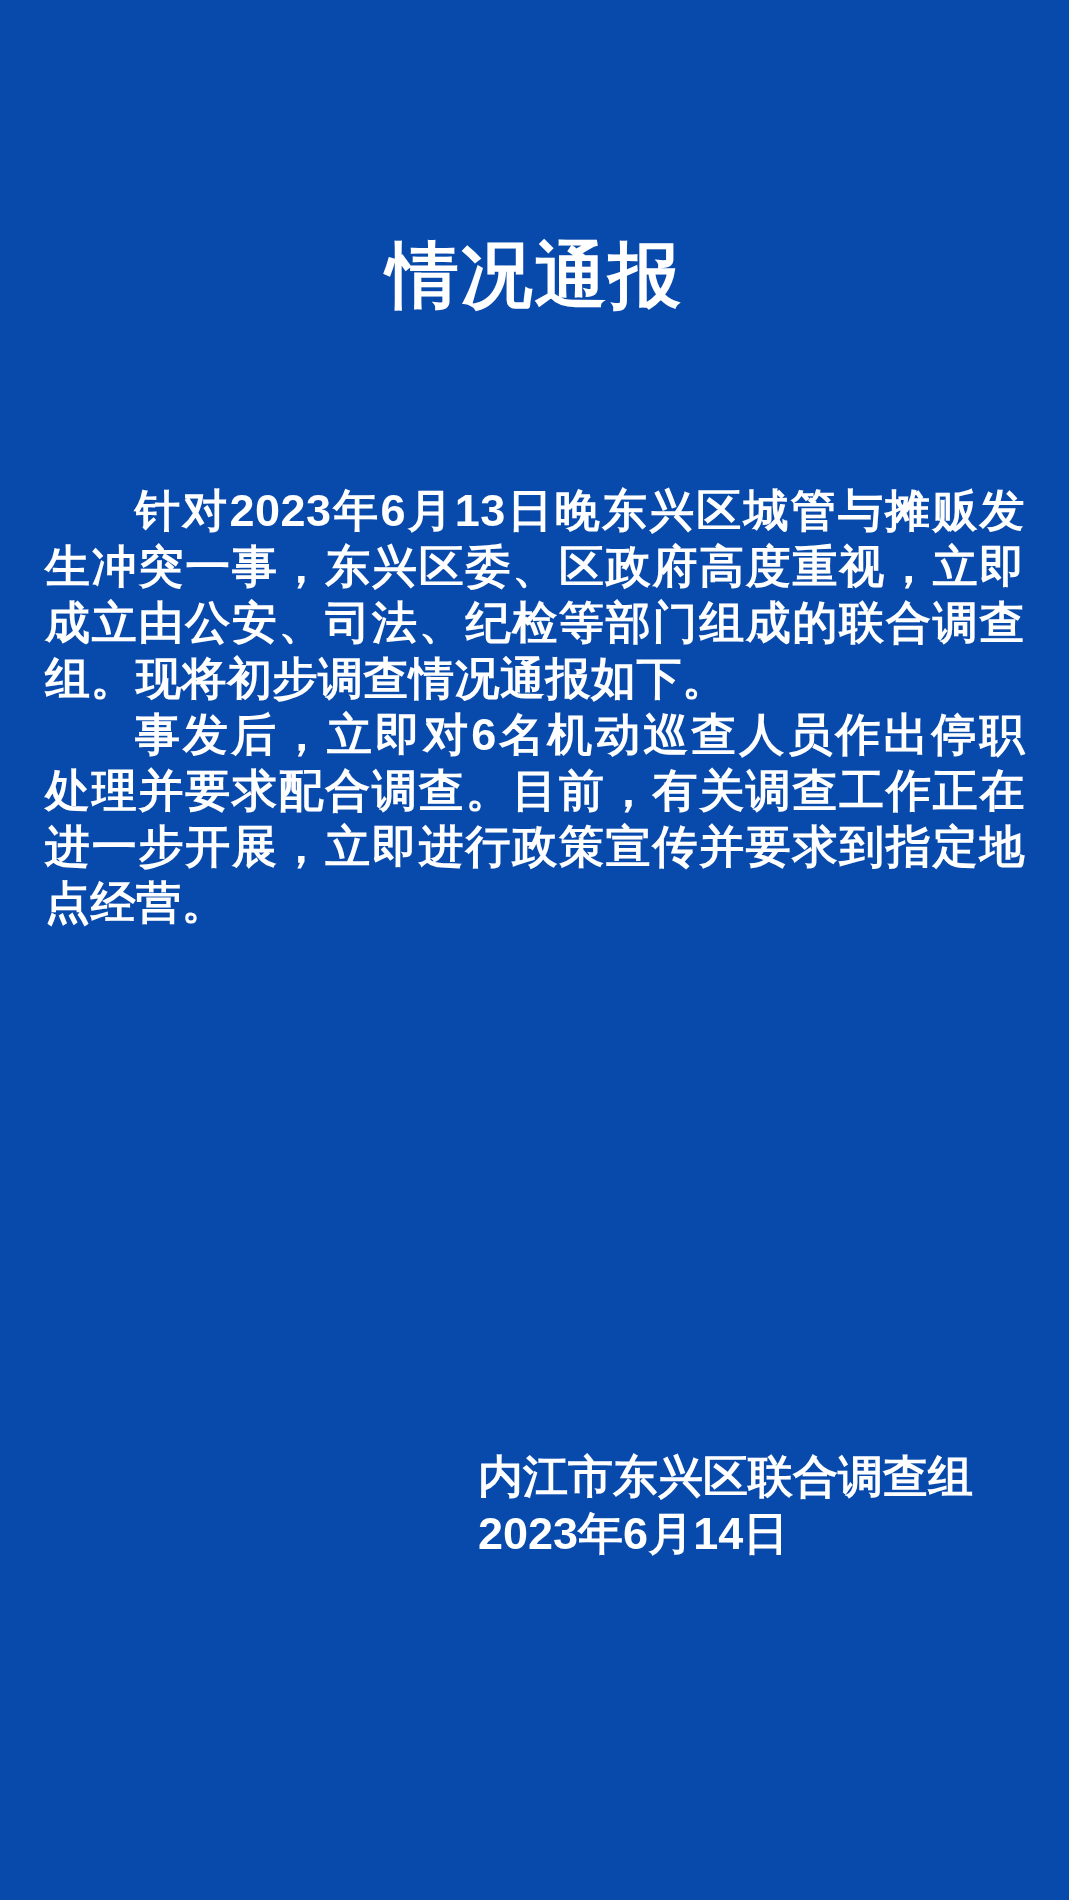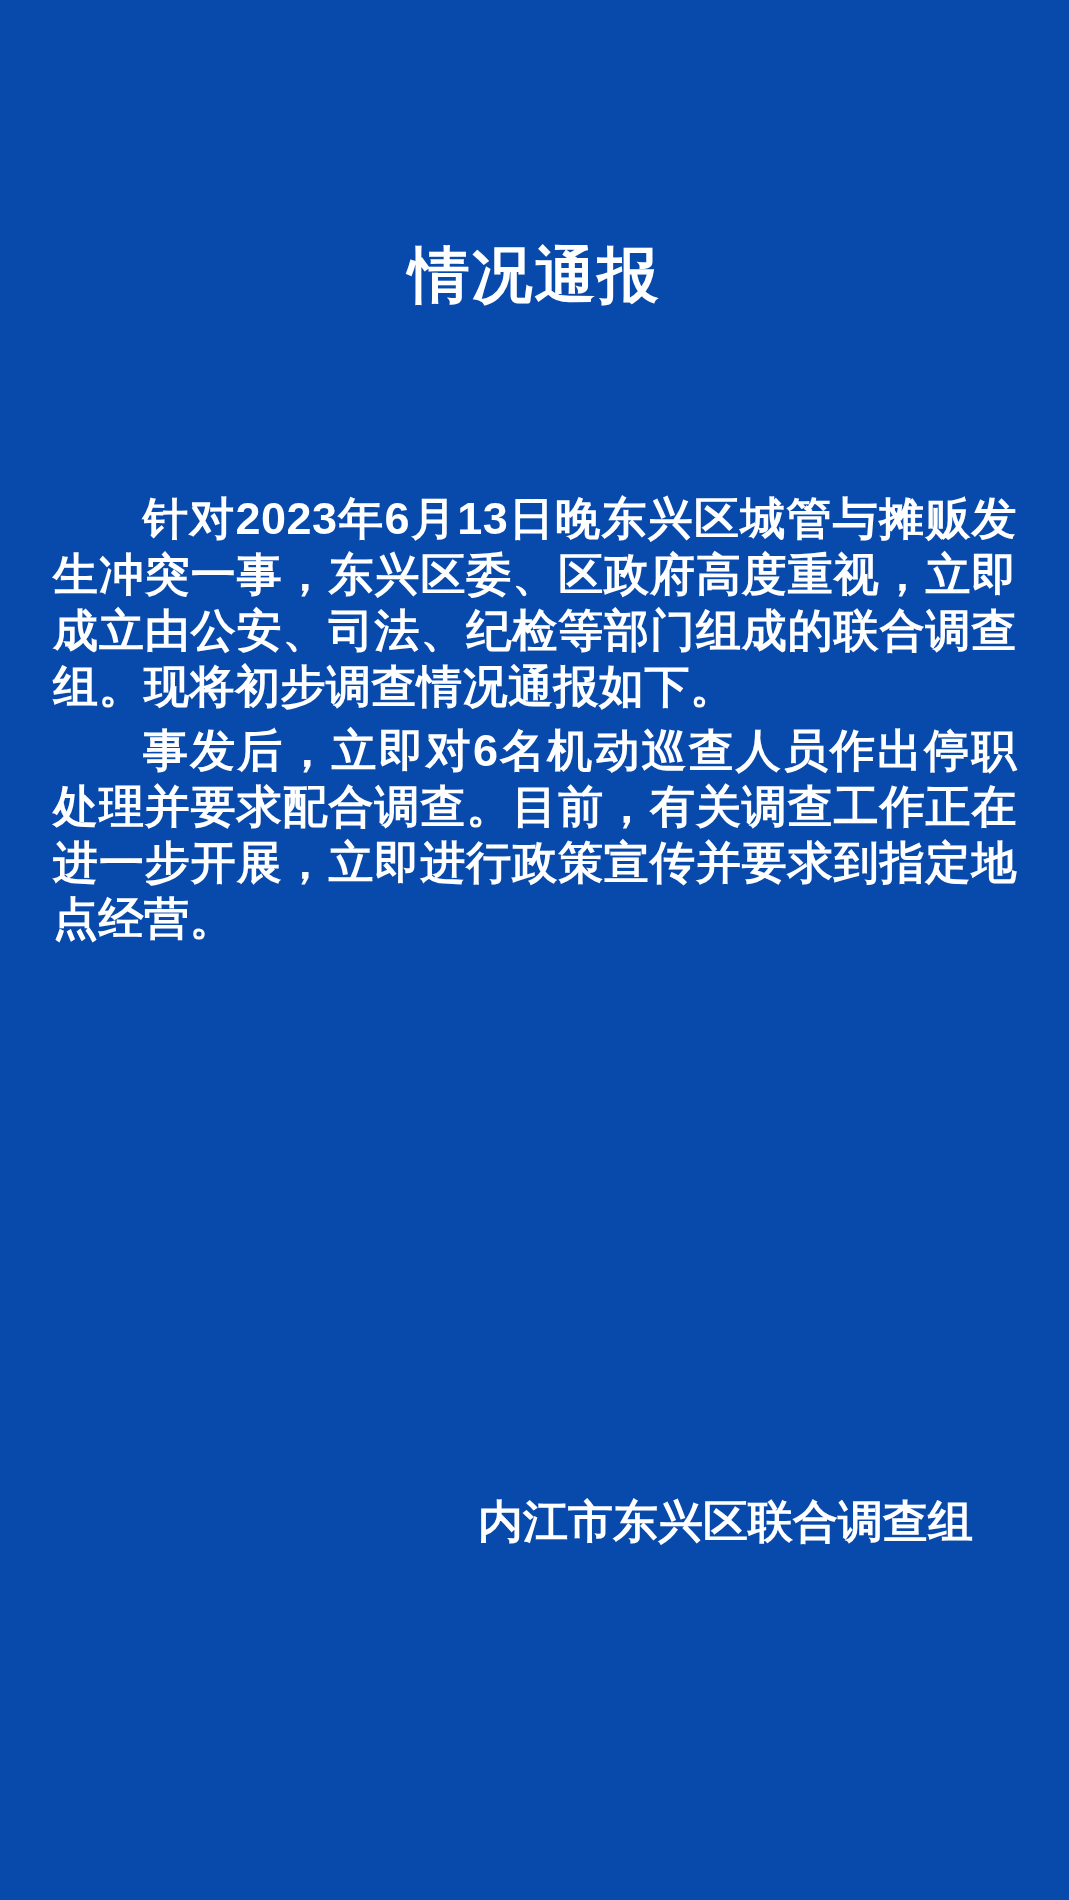--- a/index.html
+++ b/index.html
@@ -20,62 +20,62 @@
   }
   .notice-title {
     position: absolute;
     top: 225px;
     left: 0;
     width: 100%;
     margin: 0;
     text-align: center;
     font-family: "DejaVu Serif", "Liberation Serif", serif;
     font-weight: bold;
-    font-size: 61px;
+    font-size: 72px;
     line-height: 100px;
     letter-spacing: 2px;
   }
   .notice-body {
     position: absolute;
     top: 483px;
     left: 45px;
     width: 980px;
     font-size: 45px;
     line-height: 56px;
     font-weight: bold;
     text-align: justify;
     text-justify: inter-ideograph;
     letter-spacing: 0.5px;
   }
   .notice-body p {
-    margin: 8px;
+    margin: 0;
     padding: 0;
     text-indent: 2em;
   }
   .notice-signature {
     position: absolute;
     top: 1448px;
     right: 96px;
     text-align: left;
     font-size: 45px;
     line-height: 57px;
     font-weight: bold;
-    margin-top: 45px;
   }
   .notice-signature .sig-line {
     display: block;
   }
 </style>
 </head>
 <body style="background: rgb(8, 73, 172);">
 
 <div class="notice" style="color: rgb(255, 255, 255);">
   <h1 class="notice-title">情况通报</h1>
 
   <div class="notice-body">
     <p>针对2023年6月13日晚东兴区城管与摊贩发生冲突一事，东兴区委、区政府高度重视，立即成立由公安、司法、纪检等部门组成的联合调查组。现将初步调查情况通报如下。</p>
     <p>事发后，立即对6名机动巡查人员作出停职处理并要求配合调查。目前，有关调查工作正在进一步开展，立即进行政策宣传并要求到指定地点经营。</p>
   </div>
 
   <div class="notice-signature">
     <span class="sig-line">内江市东兴区联合调查组</span>
+    <span class="sig-line">2023年6月14日</span>
   </div>
 </div>
 
 </body></html>

